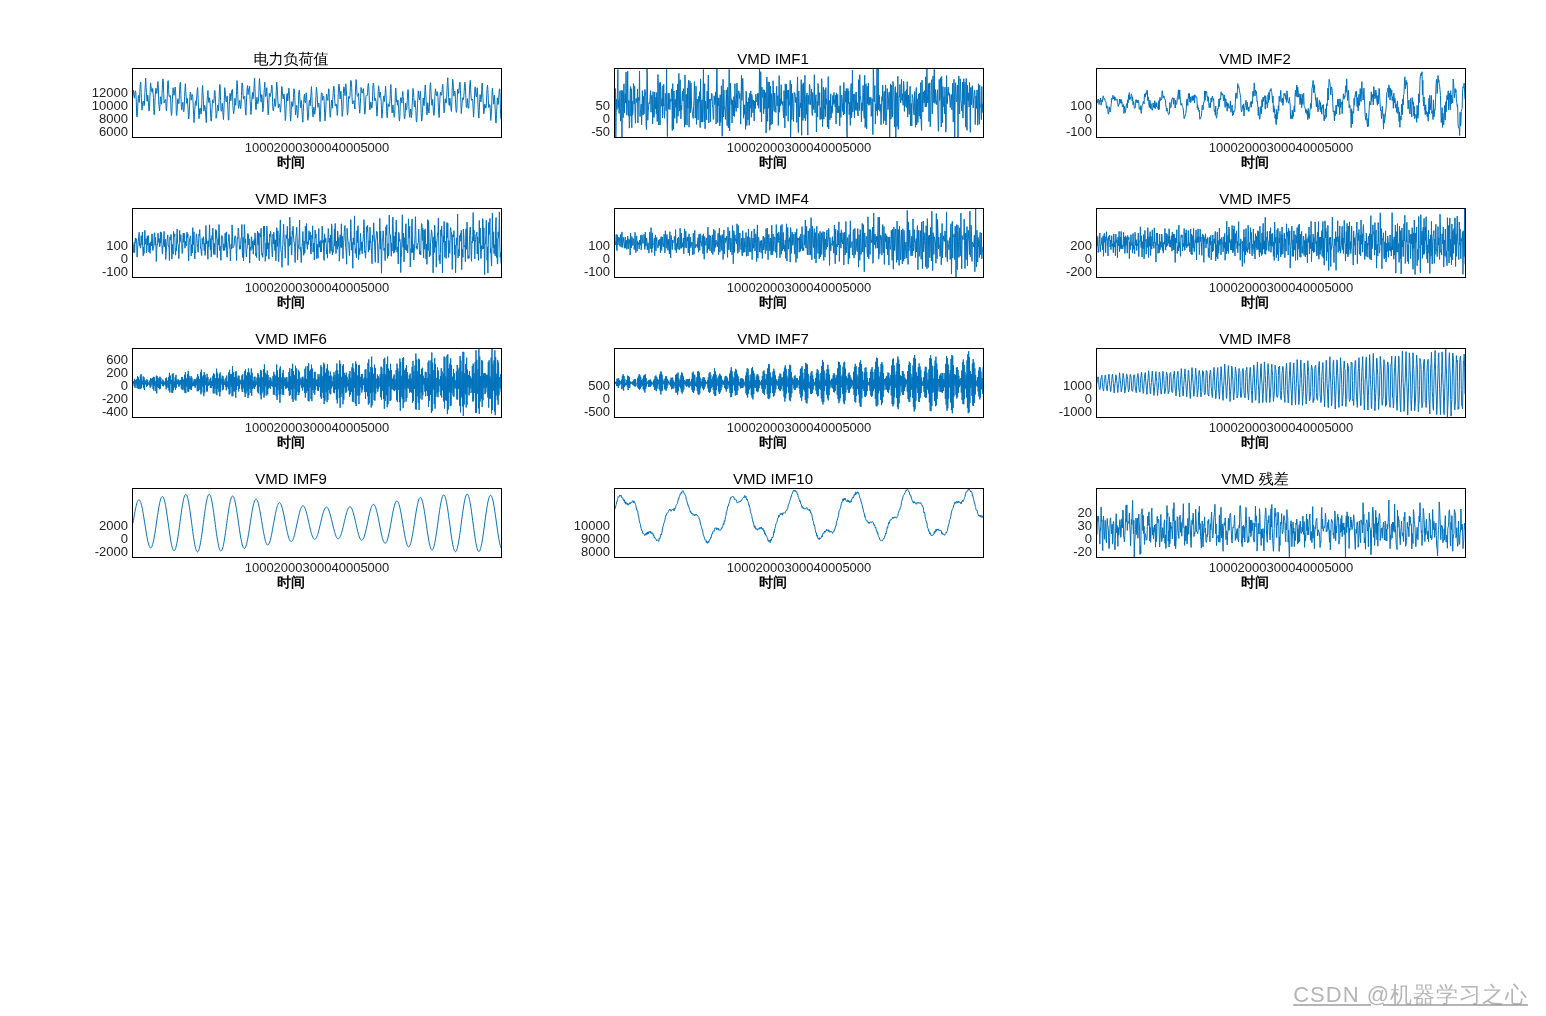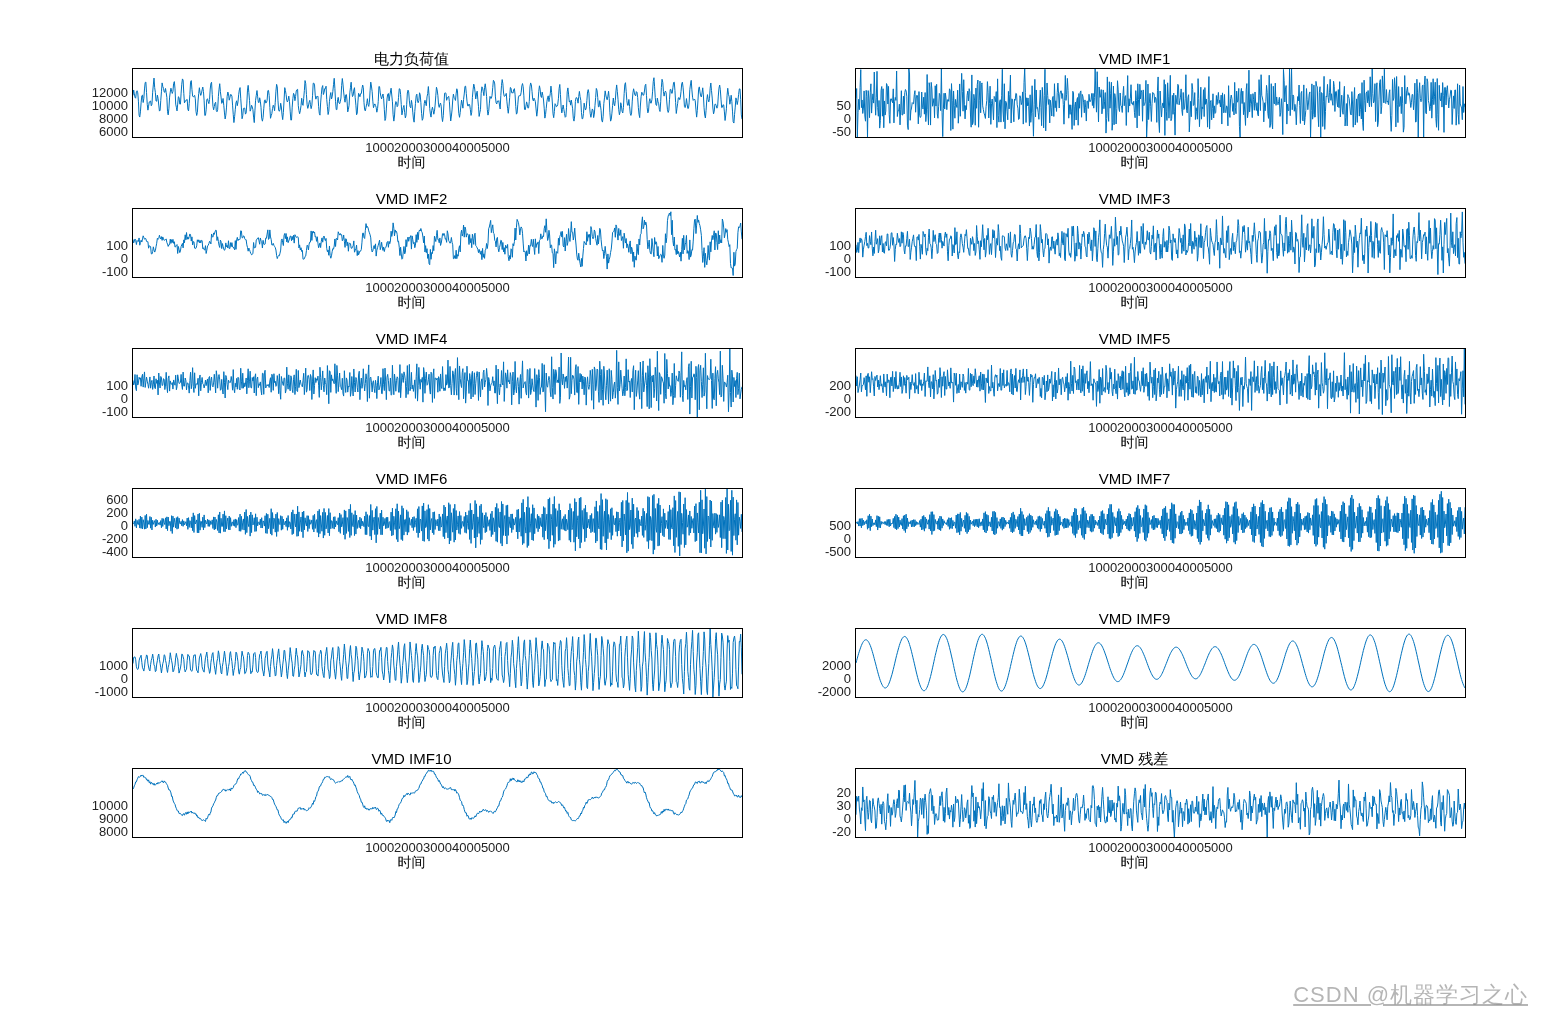--- a/index.html
+++ b/index.html
@@ -12,21 +12,21 @@
     overflow: hidden;
     position: relative;
   }
   .figure {
     position: absolute;
     left: 80px;
     top: 50px;
     width: 1386px;
     height: 820px;
     display: grid;
-    grid-template-columns: 1fr 1fr;
+    grid-template-columns: 1fr 1fr 1fr;
     grid-template-rows: repeat(6, 1fr);
     column-gap: 60px;
     row-gap: 20px;
   }
   .subplot {
     display: flex;
     flex-direction: column;
     align-items: center;
   }
   .sub-title {
@@ -76,20 +76,21 @@
     margin-top: 2px;
     padding: 0 6px;
     height: 14px;
   }
   .xlabel {
     font-size: 14px;
     color: #000;
     text-align: center;
     margin-top: 0;
     height: 16px;
+    font-weight: bold;
   }
   .watermark {
     position: absolute;
     right: 18px;
     bottom: 6px;
     font-size: 22px;
     color: rgba(120,120,120,0.55);
     letter-spacing: 1px;
     pointer-events: none;
     text-decoration: underline;

